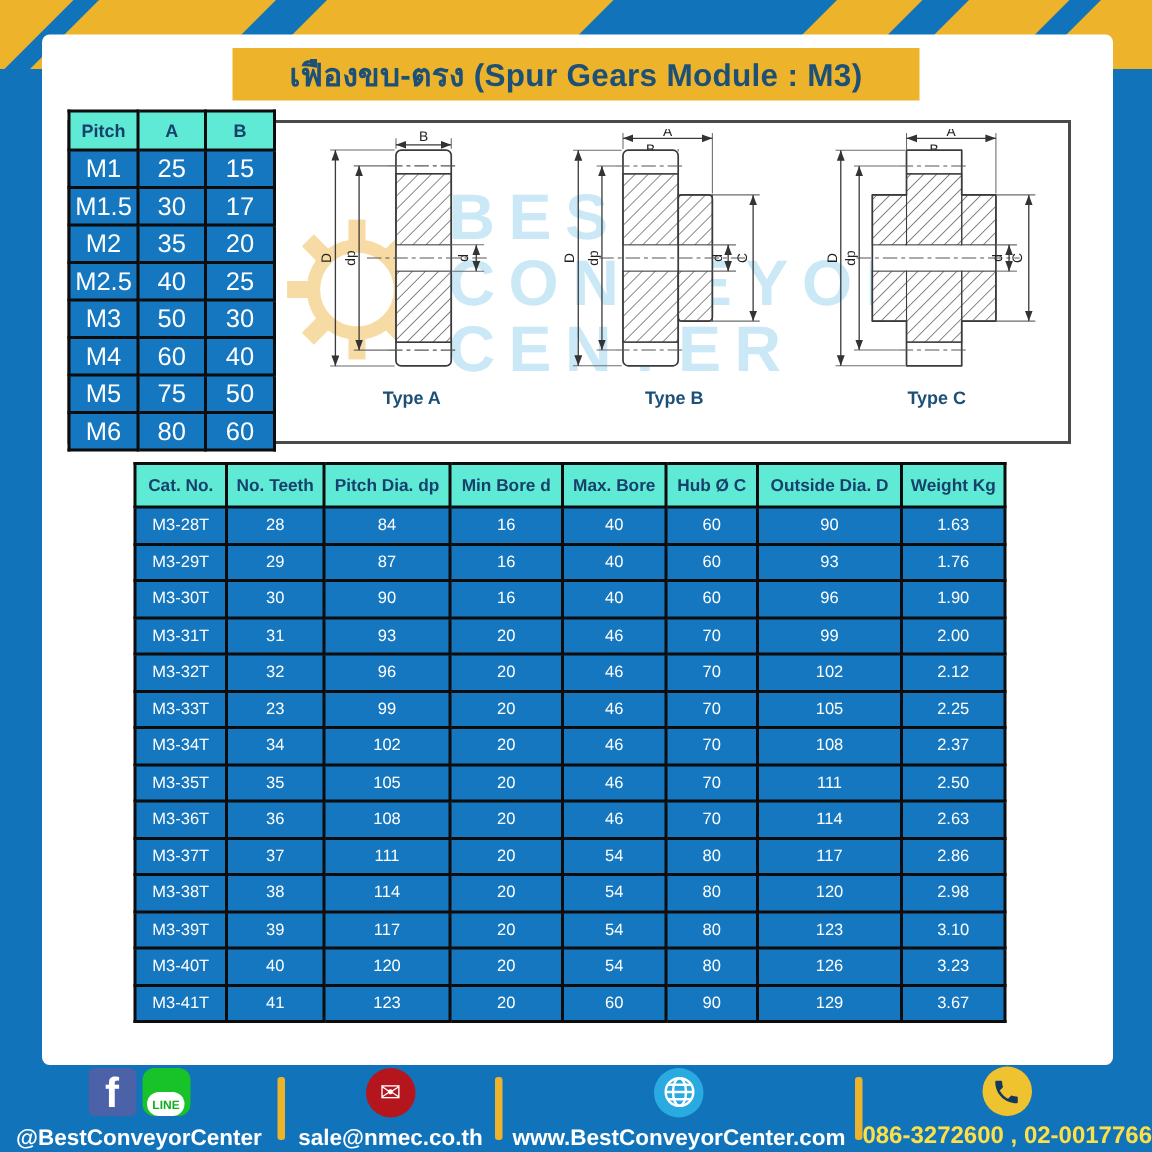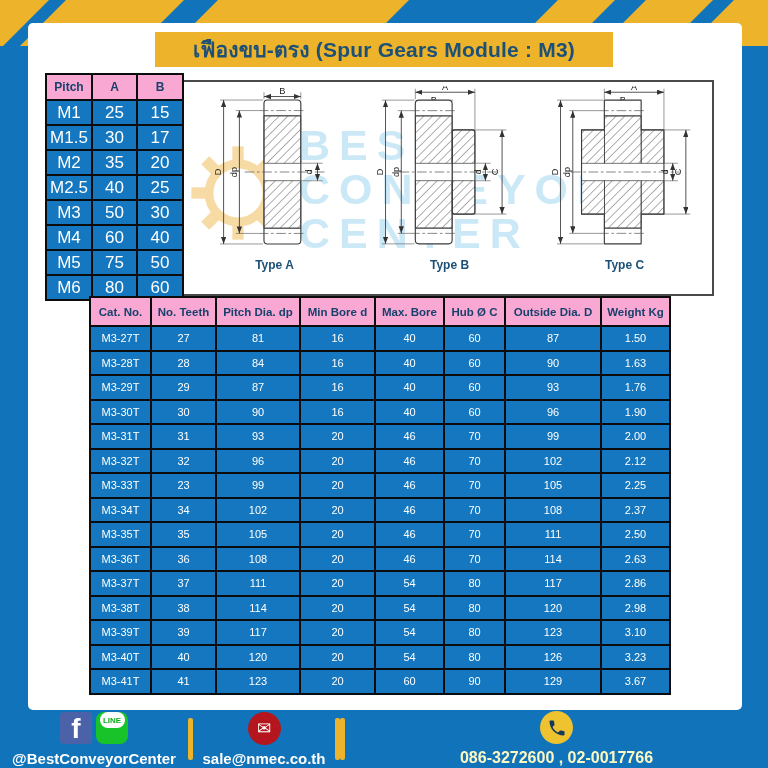--- a/index.html
+++ b/index.html
@@ -15,21 +15,21 @@
   .panel{position:absolute;left:28px;top:23px;width:714px;height:687px;background:#ffffff;border-radius:5px;z-index:1;}
   
   .title-bar{
     position:absolute;left:155px;top:32px;width:458px;height:35px;z-index:3;
     background:#EDB32B;color:#1D5077;font-size:21px;font-weight:bold;
     display:flex;align-items:center;justify-content:center;letter-spacing:.2px;
   }
   
   .pitch-wrap{position:absolute;left:45px;top:73px;z-index:4;}
   table{border-collapse:collapse;table-layout:fixed;}
-  .data-table th{background:#f9a8d4;color:#17406B;font-weight:bold;}
+  .data-table th{background:#5eead4;color:#17406B;font-weight:bold;}
   .data-table td{background:#1477BF;color:#ffffff;}
   .data-table th,.data-table td{border:2px solid #0c0c0c;text-align:center;padding:0;}
   #pitch-table{width:137px;}
   #pitch-table th{height:24px;font-size:12px;}
   #pitch-table td{height:23px;font-size:17px;}
   
   .draw-box{
     position:absolute;left:45px;top:80px;width:669px;height:216px;z-index:2;
     border:2px solid #4a4a4a;background:#fff;box-sizing:border-box;
     display:flex;padding-left:140px;
@@ -41,38 +41,38 @@
   }
   .wm-gear{position:absolute;left:128px;top:48px;z-index:0;pointer-events:none;}
   .drawing{flex:1;position:relative;z-index:1;display:flex;flex-direction:column;align-items:center;justify-content:flex-start;padding-top:4px;}
   .type-label{font-size:12px;font-weight:bold;color:#1D5077;margin-top:0px;}
   .dim{stroke:#3b3b3b;stroke-width:1;}
   .out{stroke:#3b3b3b;stroke-width:1.3;fill:#fff;}
   .ext{stroke:#6b6b6b;stroke-width:0.8;}
   .cl{stroke:#555;stroke-width:0.8;stroke-dasharray:11 3 3 3;}
   .dimtxt{font-size:10.5px;fill:#222;font-family:"Liberation Sans",sans-serif;}
   
-  .main-wrap{position:absolute;left:89px;top:296px;z-index:4;}
+  .main-wrap{position:absolute;left:89px;top:308px;z-index:4;}
   #main-table{width:582px;}
   #main-table th{height:27px;font-size:11.5px;}
   #main-table td{height:22.5px;font-size:11px;}
   
   .footer{position:absolute;left:0;top:710px;width:768px;height:58px;z-index:3;display:flex;align-items:center;background:#1173B9;}
   .f-sec{display:flex;flex-direction:column;align-items:center;justify-content:center;height:100%;}
   .f-div{width:5px;height:42px;background:#EDB32B;border-radius:2px;flex:0 0 auto;}
   .f-label{color:#fff;font-size:15px;font-weight:bold;margin-top:5px;white-space:nowrap;}
   .icon-row{display:flex;gap:4px;align-items:center;height:34px;}
   .fb{width:32px;height:32px;background:#4B61A8;border-radius:4px;color:#fff;font-weight:bold;font-size:28px;display:flex;align-items:flex-end;justify-content:center;overflow:hidden;line-height:30px;}
-  .line-ic{width:32px;height:32px;background:#18C229;border-radius:8px;display:flex;align-items:flex-start;justify-content:center;}
+  .line-ic{width:32px;height:32px;background:#18C229;border-radius:8px;display:flex;align-items:flex-end;justify-content:center;}
   .line-bubble{width:25px;height:16px;background:#fff;border-radius:8px;color:#0fae20;font-size:8px;font-weight:bold;display:flex;align-items:center;justify-content:center;}
   .circ{width:33px;height:33px;border-radius:50%;display:flex;align-items:center;justify-content:center;}
   .mail{background:#B5161E;color:#fff;font-size:17px;}
   .globe{background:#29ABE2;}
   .phone{background:#EFC32F;}
-  .phone-label{color:#fef9c3;font-size:16px;}
+  .phone-label{color:#fde047;font-size:16px;}
 </style>
 </head>
 <body>
 
 <svg width="0" height="0" style="position:absolute">
   <defs>
     <pattern id="hatch" width="7" height="7" patternUnits="userSpaceOnUse" patternTransform="rotate(45)">
       <line x1="0" y1="0" x2="0" y2="7" stroke="#4a4a4a" stroke-width="1"></line>
     </pattern>
     <marker id="arrE" markerWidth="9" markerHeight="8" refX="8" refY="3" orient="auto">
@@ -308,30 +308,20 @@
           <th>Pitch Dia. dp</th>
           <th>Min Bore d</th>
           <th>Max. Bore</th>
           <th>Hub Ø C</th>
           <th>Outside Dia. D</th>
           <th>Weight Kg</th>
         </tr>
       </thead>
       <tbody>
         <tr>
-          <td>M3-27T</td>
-          <td>27</td>
-          <td>81</td>
-          <td>16</td>
-          <td>40</td>
-          <td>60</td>
-          <td>87</td>
-          <td>1.50</td>
-        </tr>
-        <tr>
           <td>M3-28T</td>
           <td>28</td>
           <td>84</td>
           <td>16</td>
           <td>40</td>
           <td>60</td>
           <td>90</td>
           <td>1.63</td>
         </tr>
         <tr>
@@ -477,20 +467,34 @@
       </div>
     </div>
     <div class="f-label">@BestConveyorCenter</div>
   </div>
   <div class="f-div"></div>
   <div class="f-sec" style="width:142px">
     <div class="circ mail">✉</div>
     <div class="f-label">sale@nmec.co.th</div>
   </div>
   <div class="f-div"></div>
+  <div class="f-sec" style="width:238px">
+    <div class="circ globe">
+      <svg viewBox="0 0 24 24" width="26" height="26">
+        <g fill="none" stroke="#ffffff" stroke-width="1.5">
+          <circle cx="12" cy="12" r="8.5"></circle>
+          <ellipse cx="12" cy="12" rx="4" ry="8.5"></ellipse>
+          <line x1="3.5" y1="12" x2="20.5" y2="12"></line>
+          <line x1="4.6" y1="7.5" x2="19.4" y2="7.5"></line>
+          <line x1="4.6" y1="16.5" x2="19.4" y2="16.5"></line>
+        </g>
+      </svg>
+    </div>
+    <div class="f-label">www.BestConveyorCenter.com</div>
+  </div>
   <div class="f-div"></div>
   <div class="f-sec" style="flex:1">
     <div class="circ phone">
       <svg viewBox="0 0 24 24" width="20" height="20">
         <path fill="#14395E" d="M6.62 10.79c1.44 2.83 3.76 5.14 6.59 6.59l2.2-2.2c.27-.27.67-.36 1.02-.24 1.12.37 2.33.57 3.57.57.55 0 1 .45 1 1V20c0 .55-.45 1-1 1-9.39 0-17-7.61-17-17 0-.55.45-1 1-1h3.5c.55 0 1 .45 1 1 0 1.25.2 2.45.57 3.57.11.35.03.74-.25 1.02l-2.2 2.2z"></path>
       </svg>
     </div>
     <div class="f-label phone-label">086-3272600 , 02-0017766</div>
   </div>
 </div>

